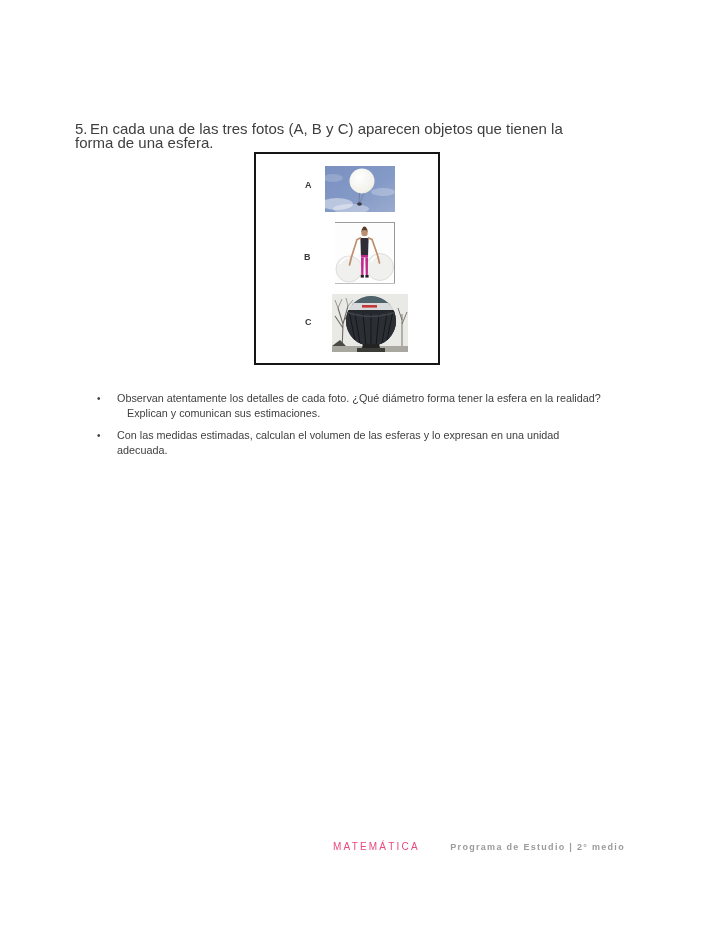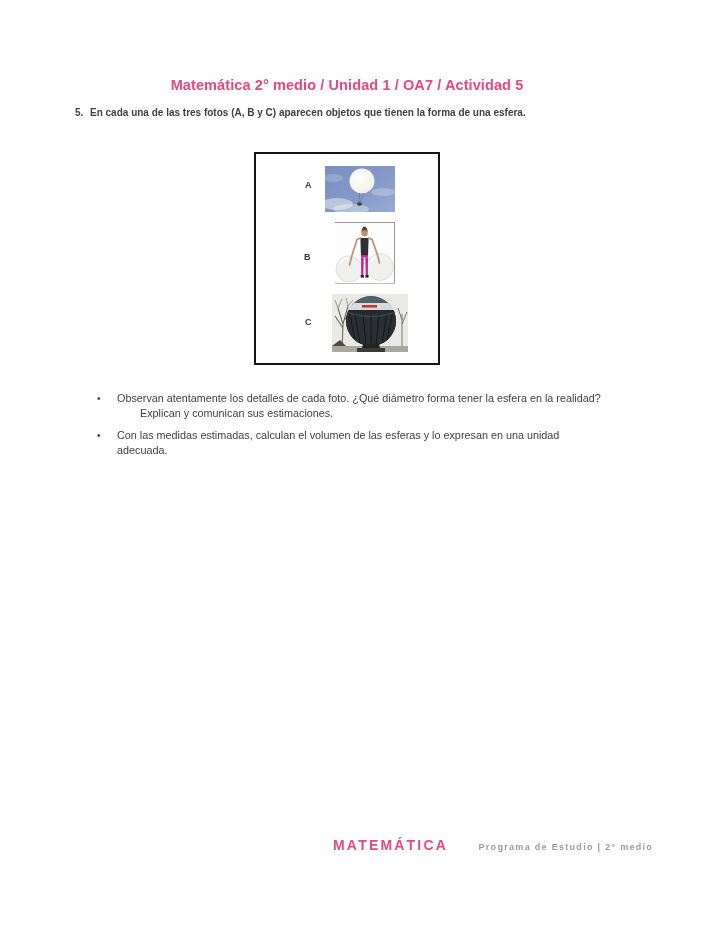--- a/index.html
+++ b/index.html
@@ -14,22 +14,22 @@
 
   .doc-title {
     position:absolute; top:77px; left:0; width:694px;
     text-align:center;
     color:#e8487d;
     font-size:14.5px; font-weight:700;
     letter-spacing:0.1px;
   }
 
   .item-line {
-    position:absolute; top:106px; left:75px; width:530px;
-    font-size:10px; color:#404040; line-height:14px;font-weight:bold;
+    position:absolute; top:122px; left:75px; width:530px;
+    font-size:15px; color:#404040; line-height:14px;
   }
   .item-number { display:inline-block; width:15px; }
 
   .figure-box {
     position:absolute; left:254px; top:152px;
     width:182px; height:209px;
     border:2px solid #151515;
     background:#fff;
   }
   .fig-label {
@@ -49,42 +49,41 @@
   .bullets {
     position:absolute; top:391px; left:97px; width:515px;
     font-size:10.8px; color:#404040;
   }
   .bullet-item { display:flex; margin-bottom:7px; }
   .bullet-char {
     width:20px; flex:0 0 20px;
     font-size:10px; line-height:15px; color:#404040;
   }
   .bullet-text { line-height:15px; }
-  .bullet-line2 { display:block; margin-left:23px; }
+  .bullet-line2 { display:block; margin-left:10px; }
 
   .footer {
     position:absolute; top:836px; left:333px;
     white-space:nowrap;
   }
   .footer-brand {
-    color:#e8487d; font-weight:700;
-    font-size:14px; letter-spacing:2.2px;
+    color:#e8487d; font-weight:400;
+    font-size:10px; letter-spacing:2.2px;
   }
   .footer-program {
     color:#9b9b9b; font-weight:700;
     font-size:9px; letter-spacing:1.3px;
     margin-left:26px;
   }
 </style>
 </head>
 <body>
 
 <div class="page">
 
-  <div class="doc-title">Matemática 2° medio / Unidad 1 / OA7 / Actividad 5</div>
 
   <div class="item-line">
     <span class="item-number">5.</span><span>En cada una de las tres fotos (A, B y C) aparecen objetos que tienen la forma de una esfera.</span>
   </div>
 
   <div class="figure-box">
 
     <span class="fig-label fig-label-a">A</span>
     <span class="photo photo-a">
       <svg viewBox="0 0 70 46">

